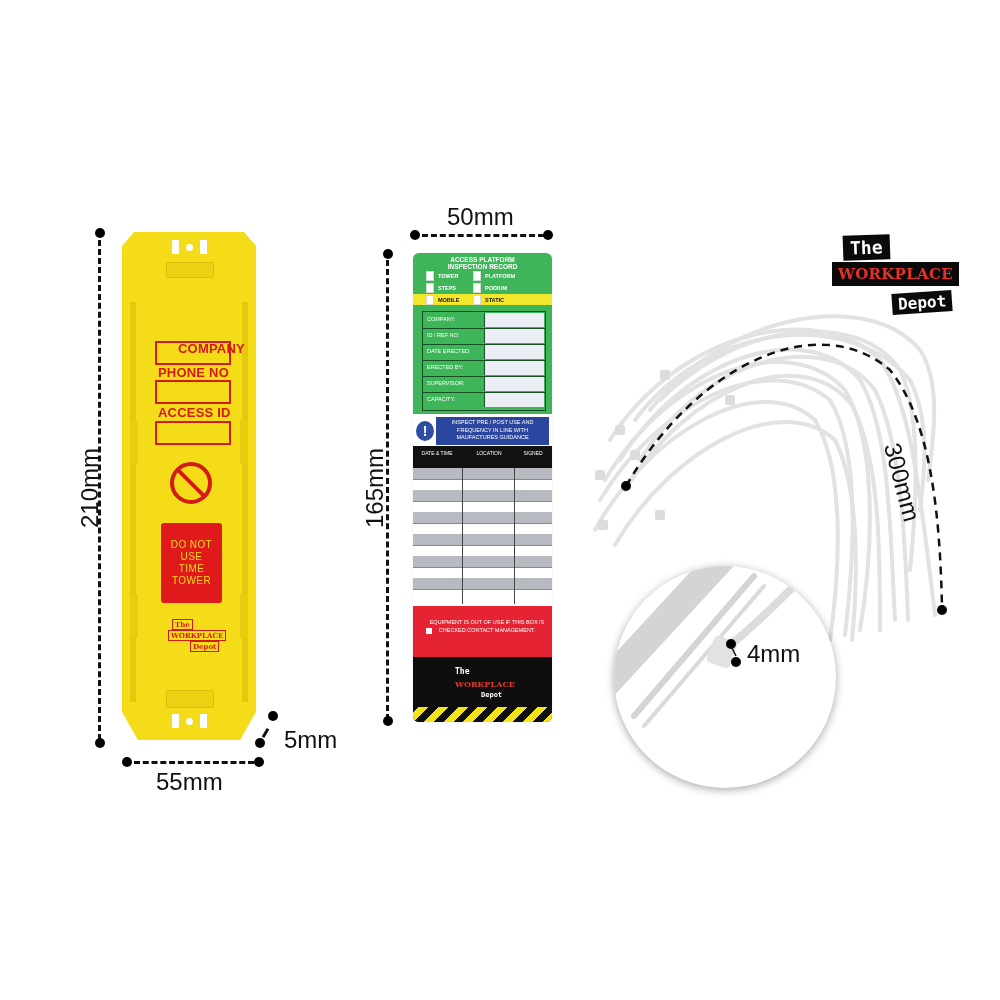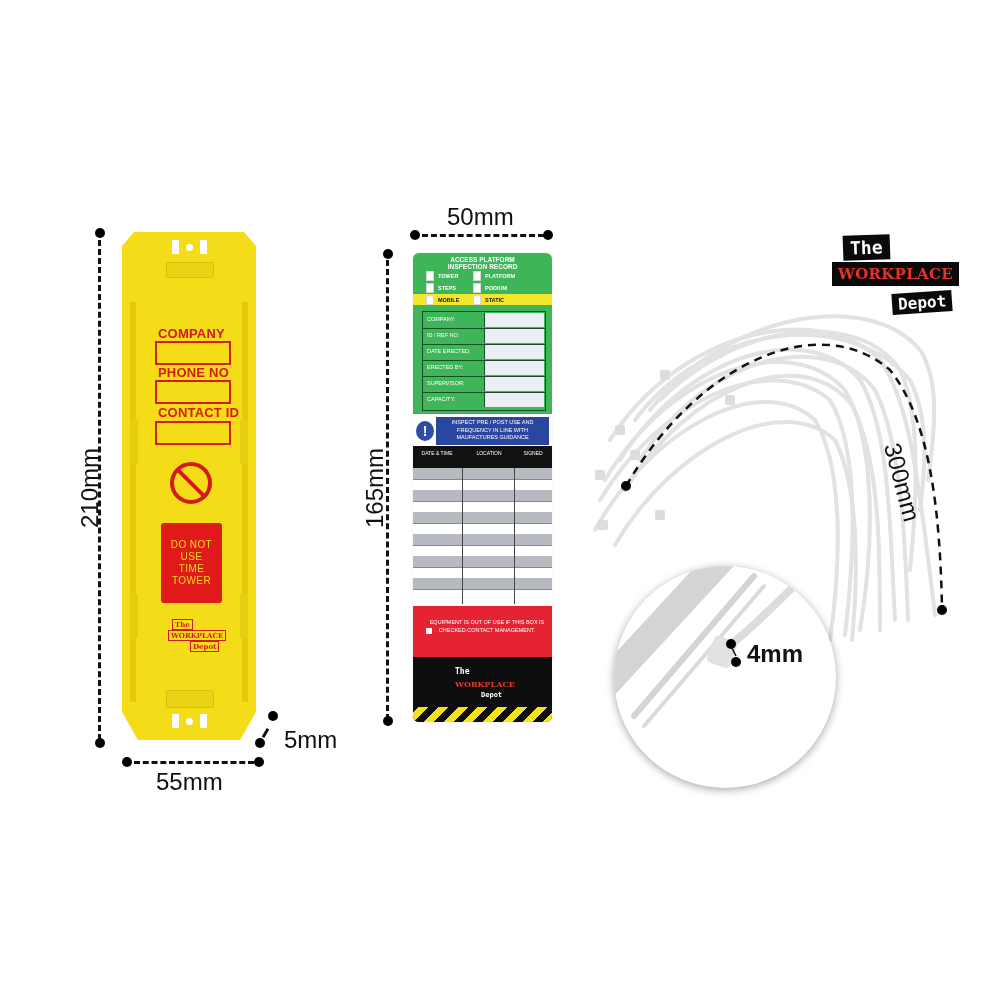--- a/index.html
+++ b/index.html
@@ -57,21 +57,21 @@
   .c-logo-dp { position:absolute; left:68px; top:34px; color:#fff; font-size:7px; font-weight:bold; font-family:"DejaVu Sans Mono", monospace; }
   .c-hazard { position:absolute; left:0; top:454px; width:139px; height:15px; background:repeating-linear-gradient(-45deg,#f2e31a 0 7px,#0e0e0e 7px 14px); }
 
   
   .brand-the { position:absolute; left:843px; top:235px; background:#0a0a0a; color:#fff; font-family:"DejaVu Sans Mono", monospace; font-weight:bold; font-size:18px; padding:2px 7px; transform:rotate(-2deg); }
   .brand-wp { position:absolute; left:832px; top:262px; background:#0a0a0a; color:#e8302a; font-family:"DejaVu Serif", serif; font-weight:bold; font-size:15px; padding:3px 6px; letter-spacing:0.3px; }
   .brand-dp { position:absolute; left:892px; top:292px; background:#0a0a0a; color:#fff; font-family:"DejaVu Sans Mono", monospace; font-weight:bold; font-size:16px; padding:1px 6px; transform:rotate(-4deg); }
 
   
   .ties { left:590px; top:290px; width:380px; height:360px; }
-  .magnifier { left:614px; top:566px; width:222px; height:222px; border-radius:50%; background:#fff; box-shadow:0 2px 8px rgba(0,0,0,0.35); overflow:hidden;font-weight:bold; }
+  .magnifier { left:614px; top:566px; width:222px; height:222px; border-radius:50%; background:#fff; box-shadow:0 2px 8px rgba(0,0,0,0.35); overflow:hidden; }
 </style>
 </head>
 <body>
 
 <div>
   <div class="dot" style="left:95px;top:228px;"></div>
   <div class="dash-v" style="left:98px;top:240px;height:500px;"></div>
   <div class="dot" style="left:95px;top:738px;"></div>
   <div class="dim-label rot" style="left:50px;top:474px;">210mm</div>
 </div>
@@ -82,25 +82,25 @@
   <div class="tag-notch" style="left:8px;top:188px;"></div>
   <div class="tag-notch" style="right:8px;top:188px;"></div>
   <div class="tag-notch" style="left:8px;top:362px;"></div>
   <div class="tag-notch" style="right:8px;top:362px;"></div>
 
   <div class="tag-slot" style="left:50px;top:8px;"></div>
   <div class="tag-hole" style="left:64px;top:12px;"></div>
   <div class="tag-slot" style="left:78px;top:8px;"></div>
   <div class="tag-clip"></div>
 
-  <div class="tag-label" style="top:94px;">COMPANY</div>
+  <div class="tag-label" style="top:109px;margin-left:20px;">COMPANY</div>
   <div class="tag-box" style="top:109px;"></div>
   <div class="tag-label" style="top:133px;text-align:center;">PHONE NO</div>
   <div class="tag-box" style="top:148px;"></div>
-  <div class="tag-label" style="top:173px;">CONTACT ID</div>
+  <div class="tag-label" style="top:173px;">ACCESS ID</div>
   <div class="tag-box" style="top:189px;"></div>
 
   <div class="no-sign"></div>
 
   <div class="dnu">
     <span>DO NOT</span>
     <span>USE</span>
     <span>TIME</span>
     <span>TOWER</span>
   </div>

